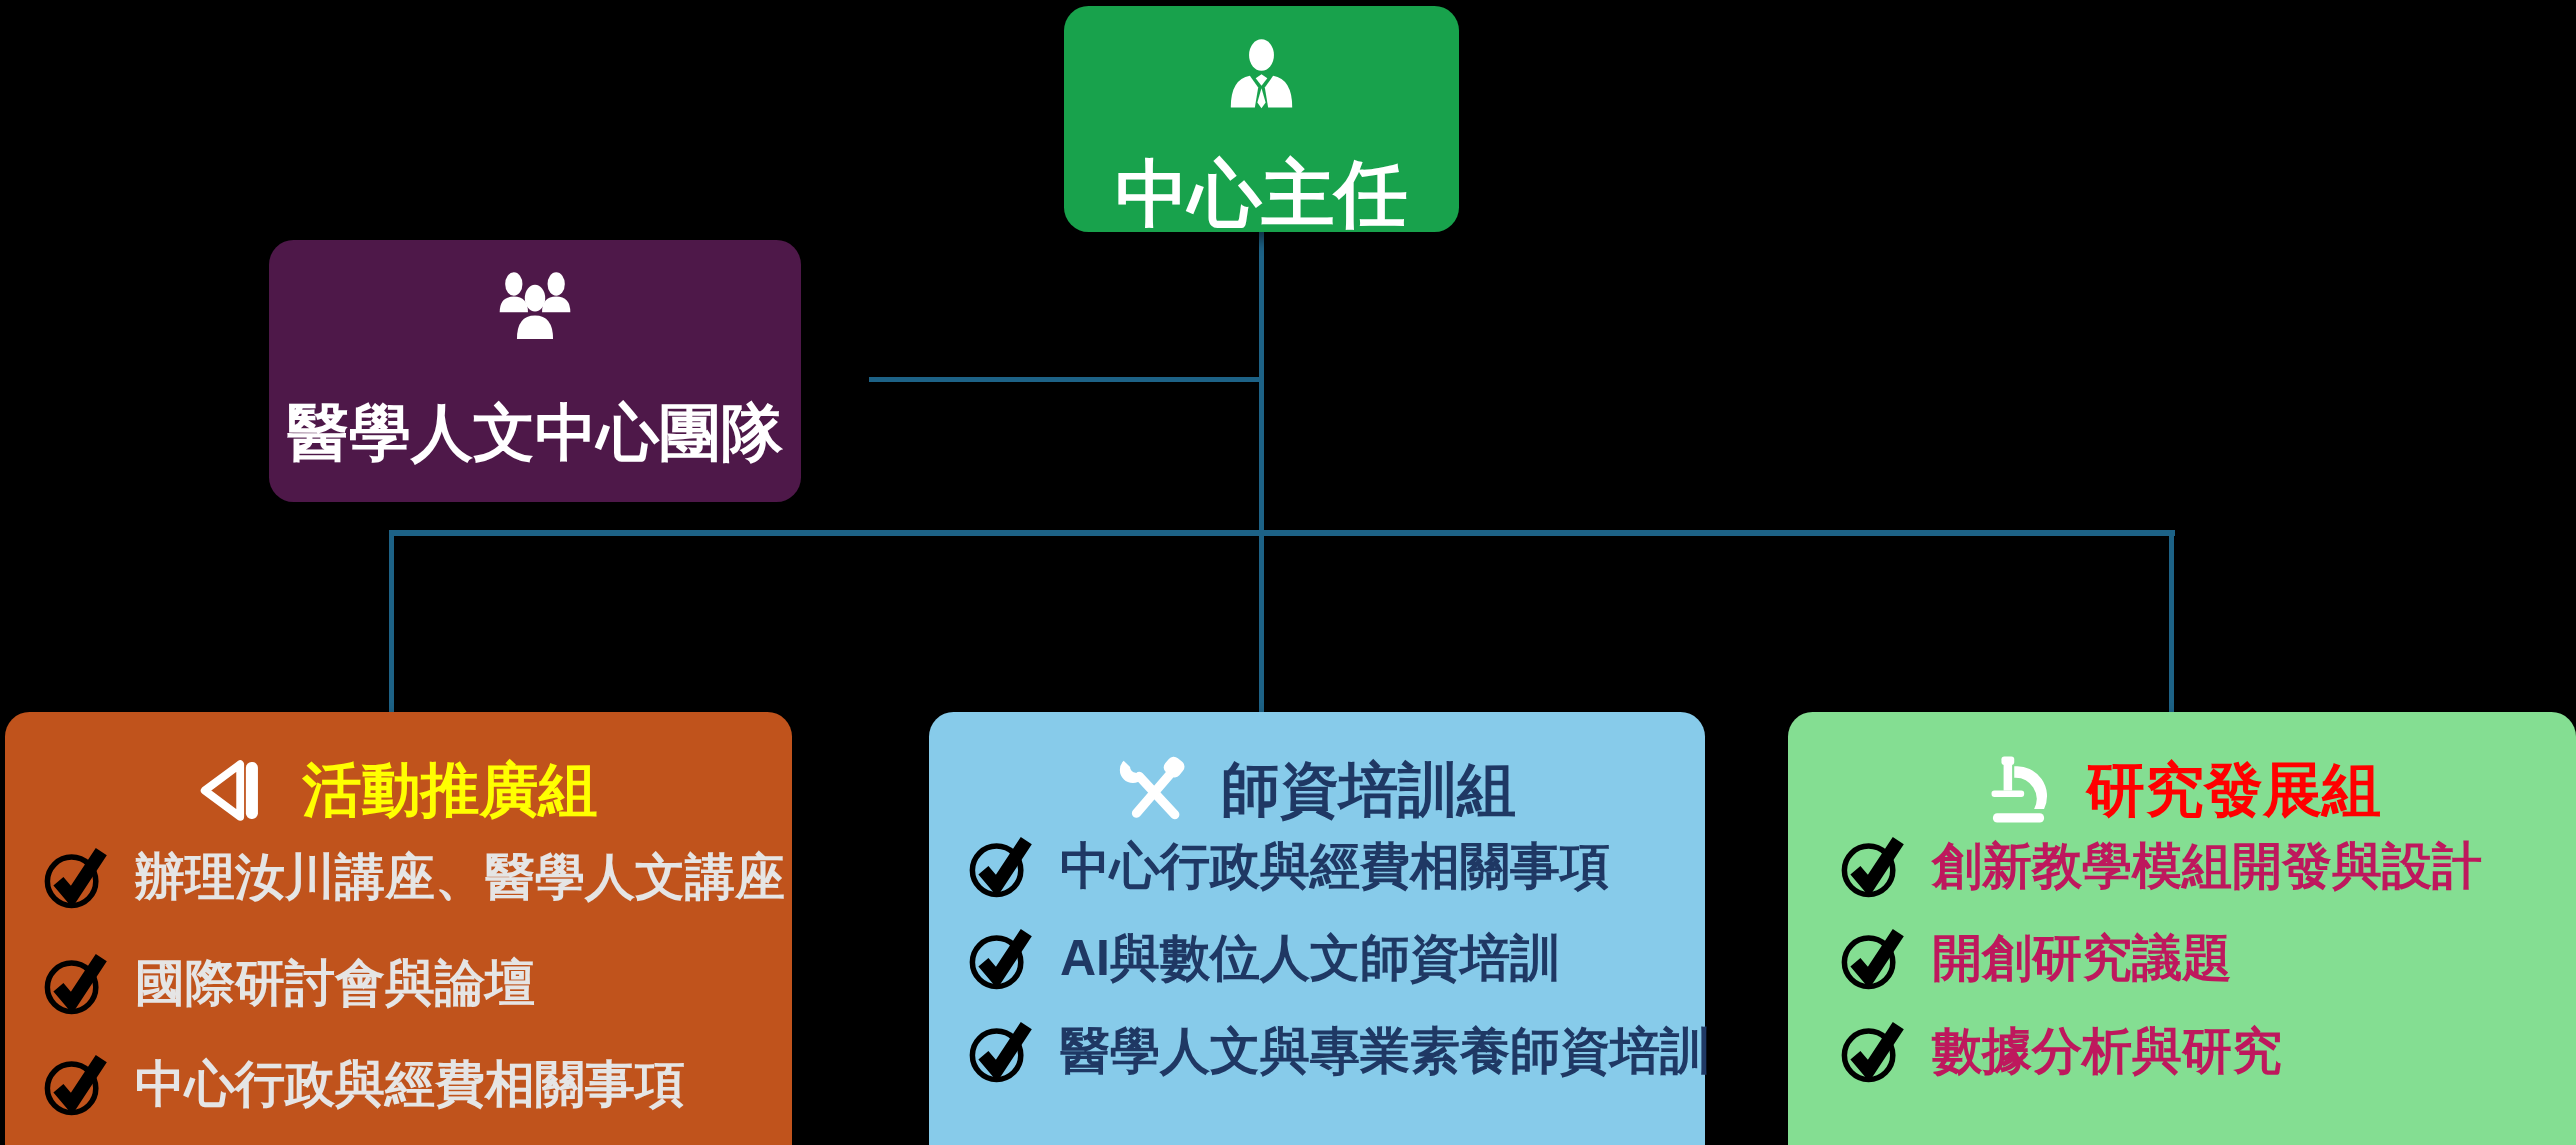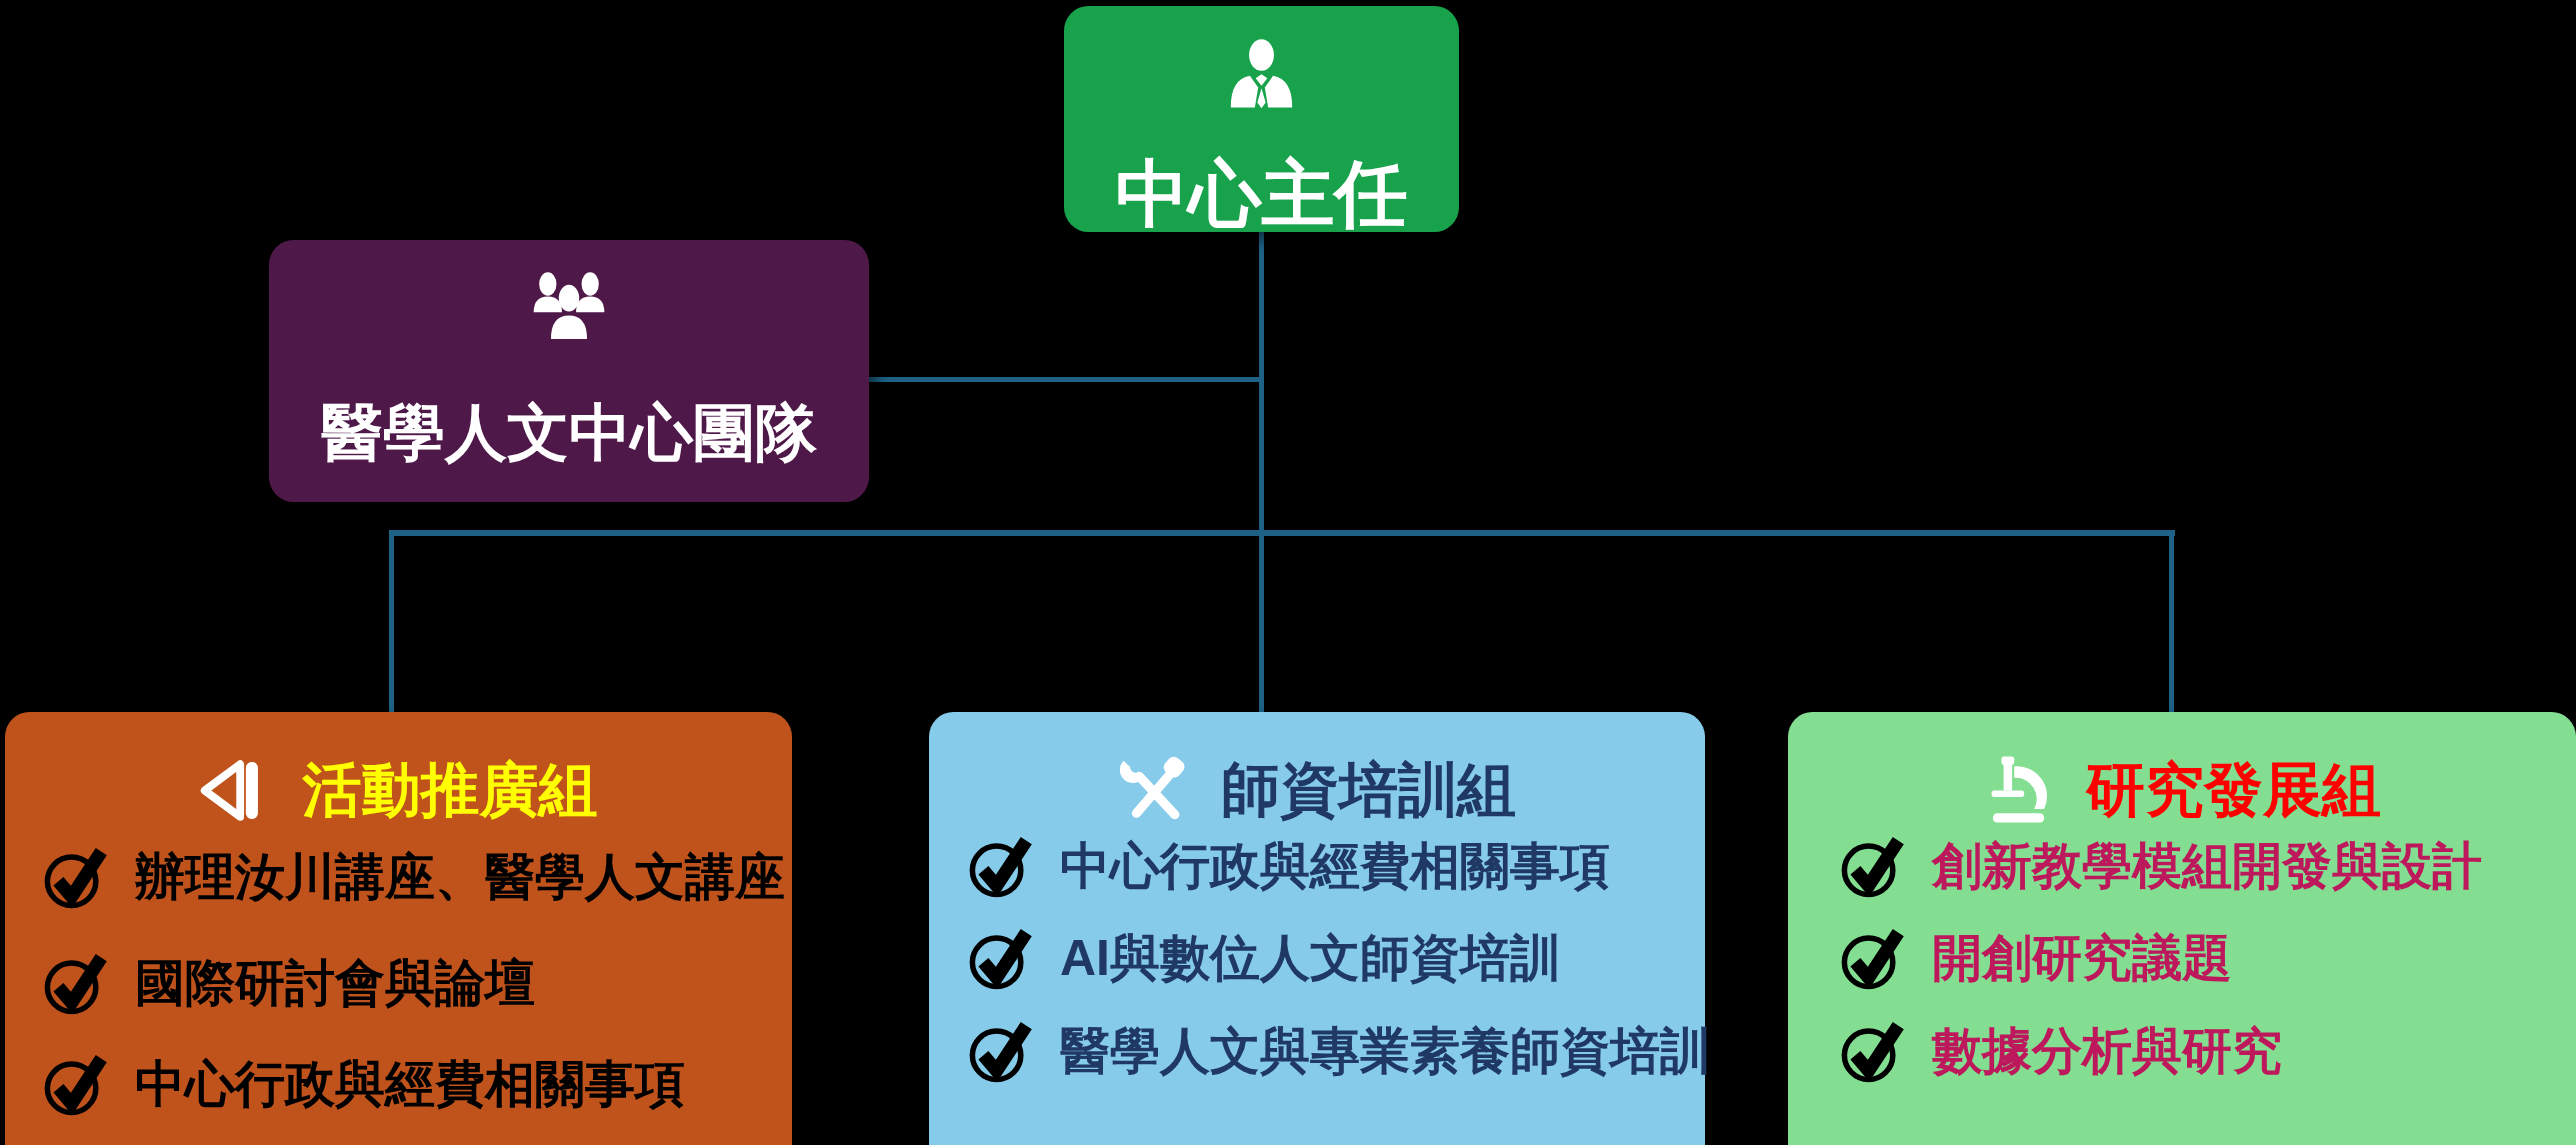--- a/index.html
+++ b/index.html
@@ -7,21 +7,21 @@
     width:2576px;height:1146px;position:relative;background:#000000;
     font-family:"Liberation Sans","DejaVu Sans",sans-serif;font-weight:bold;
     overflow:hidden;
   }
   .box{position:absolute;border-radius:24.6px;box-shadow:6.2px 7.4px 13.5px rgba(0,0,0,0.5);}
   
   #director{left:1064px;top:6.2px;width:395px;height:226px;background:#18A24C;}
   #director .big-icon{position:absolute;left:0;right:0;top:29.5px;display:flex;justify-content:center;}
   #director .label{position:absolute;left:0;right:0;top:140px;text-align:center;color:#FFFFFF;font-size:73px;}
   
-  #team{left:269px;top:240px;width:600px;height:262px;background:#4E1849;}
+  #team{left:269px;top:240px;width:532px;height:262px;background:#4E1849;}
   #team .big-icon{position:absolute;left:0;right:0;top:26px;display:flex;justify-content:center;}
   #team .label{position:absolute;left:0;right:0;top:151px;text-align:center;color:#FFFFFF;font-size:62px;}
   
   .line{position:absolute;background:#1D6286;}
   #line-center-v{left:1259px;top:232px;width:4.9px;height:482px;}
   #line-team-h{left:869px;top:377px;width:393px;height:4.9px;}
   #line-main-h{left:389px;top:530px;width:1786px;height:5.5px;}
   #line-left-v{left:389px;top:530px;width:4.9px;height:184px;}
   #line-right-v{left:2169px;top:530px;width:4.9px;height:184px;}
   
@@ -29,21 +29,21 @@
   #dept-promotion{left:4.9px;width:787px;background:#C0531C;}
   #dept-training{left:929px;width:776px;background:#87CBEA;}
   #dept-research{left:1788px;width:788px;background:#84DE92;}
   .title-row{position:absolute;left:0;right:0;top:43px;display:flex;align-items:center;justify-content:center;gap:32px;}
   .title-row .t{font-size:59px;line-height:1;}
   #dept-promotion .t{color:#FFFF00;}
   #dept-training .t{color:#1F3864;}
   #dept-research .t{color:#FF0000;}
   .item-row{position:absolute;display:flex;align-items:center;gap:26px;}
   .item-row .txt{font-size:50px;line-height:1.15;white-space:nowrap;}
-  #dept-promotion .txt{color:#000000;}
+  #dept-promotion .txt{color:#e5e5e5;}
   #dept-training .txt{color:#1F3864;}
   #dept-research .txt{color:#be185d;}
   #dept-promotion .item-row{left:38px;}
   #dept-training .item-row{left:39px;}
   #dept-research .item-row{left:52px;}
   #dept-promotion .r1{top:133px;} #dept-promotion .r2{top:239px;} #dept-promotion .r3{top:340px;}
   #dept-training .r1{top:122px;}  #dept-training .r2{top:214px;}  #dept-training .r3{top:307px;}
   #dept-research .r1{top:122px;}  #dept-research .r2{top:214px;}  #dept-research .r3{top:307px;}
   .chk{width:66px;height:66px;flex:0 0 auto;}
   .ticon{width:71px;height:71px;flex:0 0 auto;}

